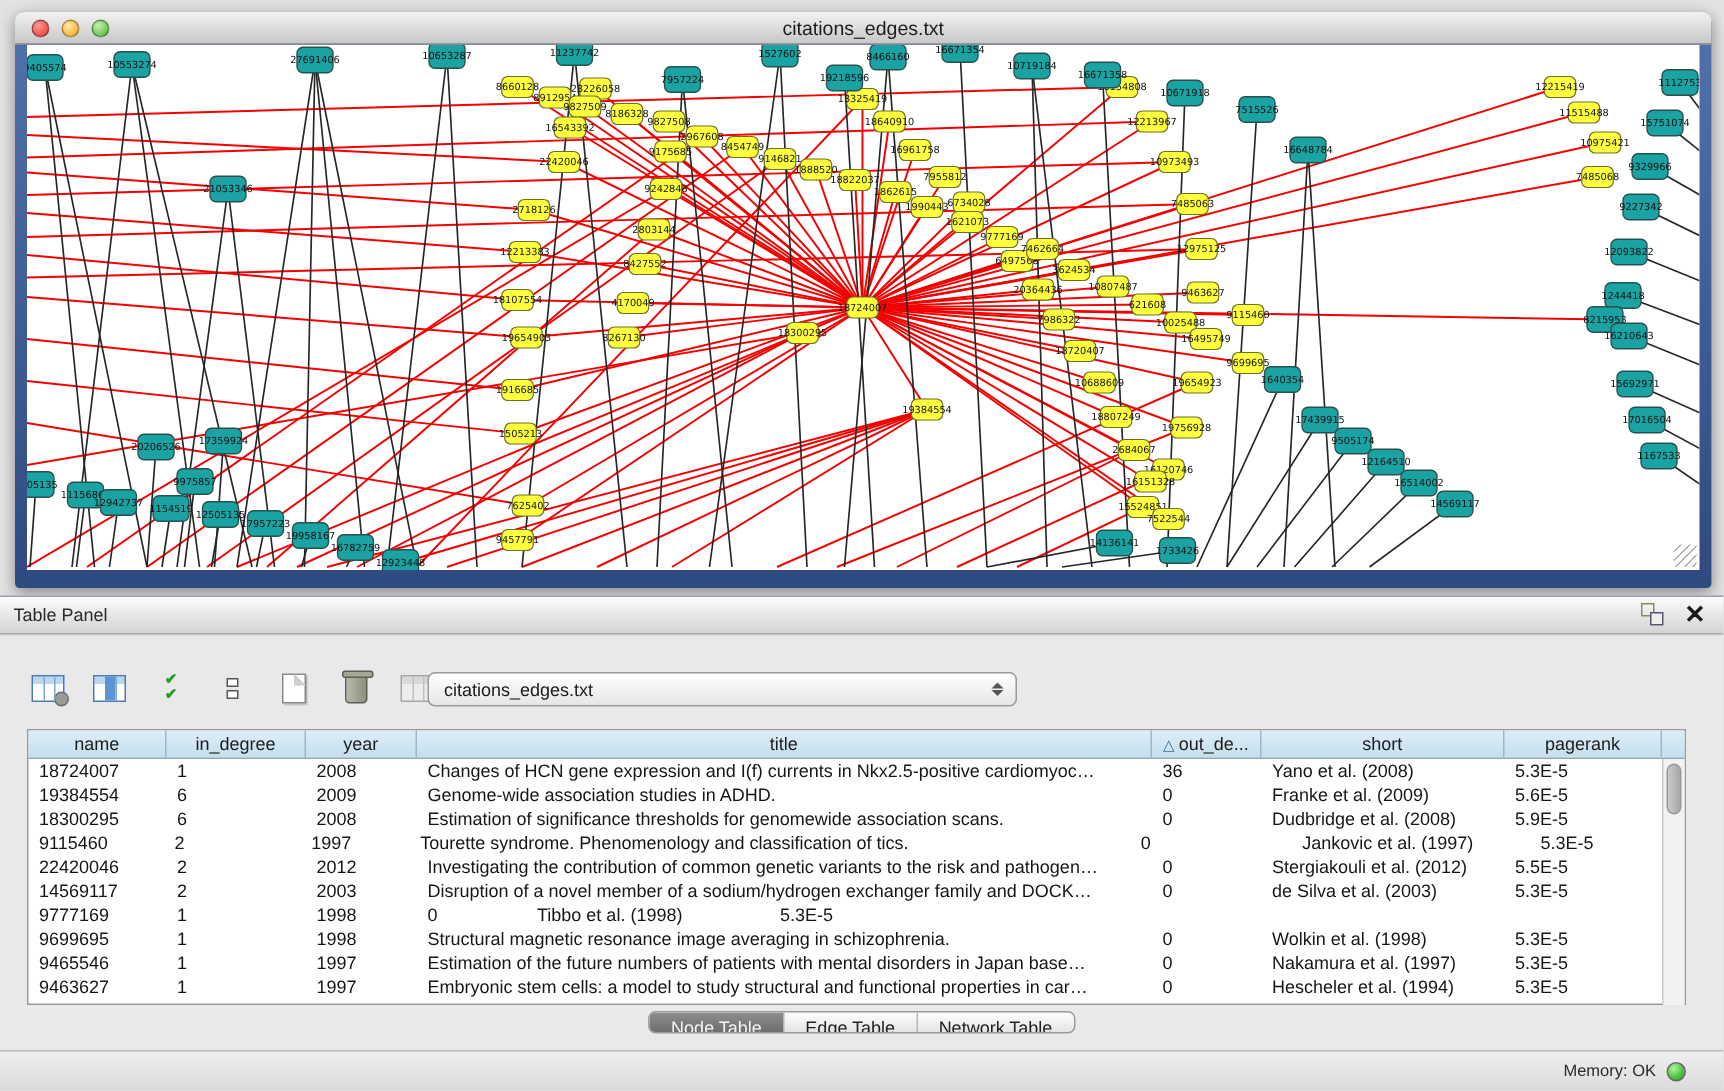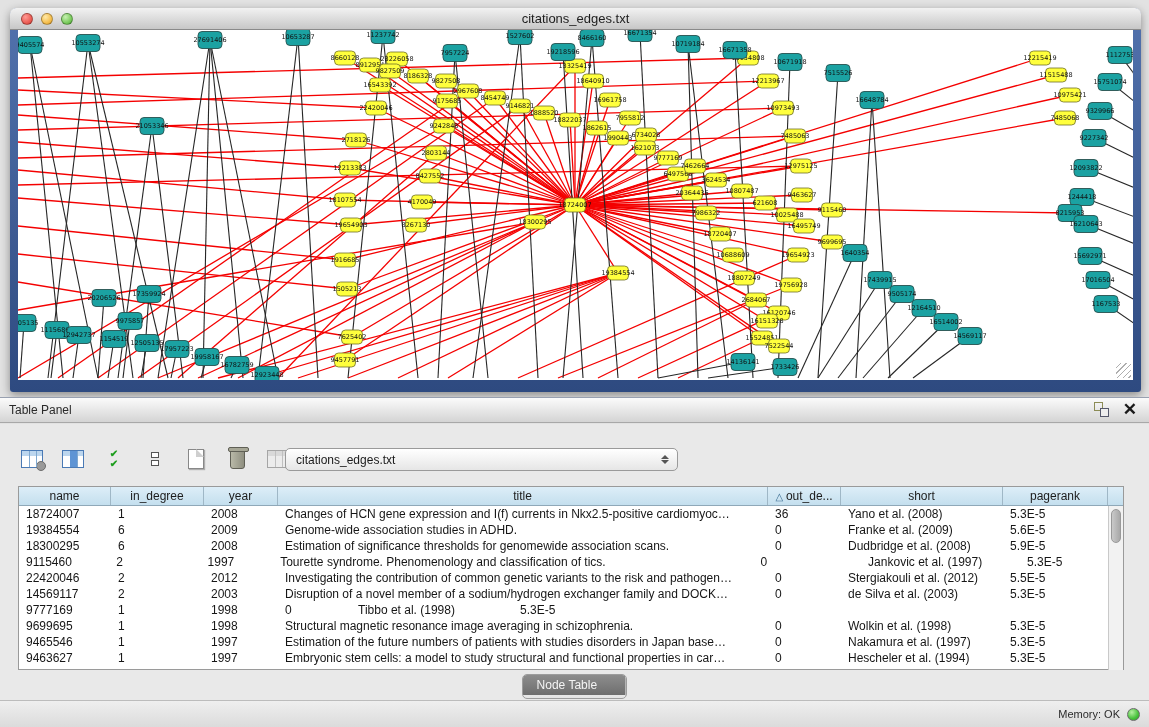--- a/index.html
+++ b/index.html
@@ -71,29 +71,29 @@
   .tbl-row { display:flex; height:16px; }
   .tbl-row .tc { font-size:12px; line-height:16px; color:#161616; padding-left:7px;
     overflow:hidden; white-space:nowrap; }
   .vscroll { position:absolute; right:0; top:19px; width:15px; height:164px;
     background:#f2f2f2; border-left:1px solid #c9c9c9; }
   .vthumb { position:absolute; left:2px; top:3px; width:10px; height:34px;
     background:linear-gradient(90deg,#c9c9c9,#a8a8a8); border-radius:5px; border:1px solid #999; }
 
   .tabs-row { position:absolute; left:0; top:250px; width:1149px; display:flex; justify-content:center; }
   .segmented { display:flex; border:1px solid #9c9c9c; border-radius:5px; overflow:hidden;
-    background:linear-gradient(#fdfdfd,#e4e4e4); height:25px;flex-direction:column; }
+    background:linear-gradient(#fdfdfd,#e4e4e4); height:15px; }
   .seg { font-size:12px; line-height:20px; padding:0 14px; color:#222;
     border-right:1px solid #b5b5b5; }
   .seg:last-child { border-right:0; }
   .seg.sel { background:linear-gradient(#8d8d8d,#6e6e6e); color:#f4f4f4; }
 
   #status-bar { position:absolute; left:0; top:700px; width:1149px; height:27px;
     background:linear-gradient(#efefef,#dbdbdb); border-top:1px solid #bcbcbc;
-    display:flex; align-items:center; justify-content:flex-end; gap:7px; padding-right:9px; }
+    display:flex; align-items:center; justify-content:flex-end; gap:7px; padding-right:25px; }
   #status-bar .mem { font-size:11px; color:#2b2b2b; }
   .status-dot { width:13px; height:13px; border-radius:50%; border:1px solid #6a6a6a;
     background:radial-gradient(circle at 35% 30%, #b4f0a0, #47c13b 60%, #2f9c27); }
 
   
   .mini-table { width:22px; height:18px; border:1px solid #4a7ab5; background:
     linear-gradient(#bcd6ee,#bcd6ee) 0 0/22px 5px no-repeat, #fff; position:relative; }
   .mini-table:before, .mini-table:after { content:""; position:absolute; background:#7fa8cf; }
   .mini-table:before { left:7px; top:0; width:1px; height:100%; }
   .mini-table:after  { left:14px; top:0; width:1px; height:100%; }
@@ -911,21 +911,21 @@
           <div class="tc" style="width: 74px;">1998</div>
           <div class="tc" style="width: 490px;">Structural magnetic resonance image averaging in schizophrenia.</div>
           <div class="tc" style="width: 73px;">0</div>
           <div class="tc" style="width: 162px;">Wolkin et al. (1998)</div>
           <div class="tc" style="width: 105px;">5.3E-5</div>
         </div>
         <div class="tbl-row">
           <div class="tc" style="width: 92px;">9465546</div>
           <div class="tc" style="width: 93px;">1</div>
           <div class="tc" style="width: 74px;">1997</div>
-          <div class="tc" style="width: 490px;">Estimation of the future numbers of patients with studies disorders in Japan base…</div>
+          <div class="tc" style="width: 490px;">Estimation of the future numbers of patients with mental disorders in Japan base…</div>
           <div class="tc" style="width: 73px;">0</div>
           <div class="tc" style="width: 162px;">Nakamura et al. (1997)</div>
           <div class="tc" style="width: 105px;">5.3E-5</div>
         </div>
         <div class="tbl-row">
           <div class="tc" style="width: 92px;">9463627</div>
           <div class="tc" style="width: 93px;">1</div>
           <div class="tc" style="width: 74px;">1997</div>
           <div class="tc" style="width: 490px;">Embryonic stem cells: a model to study structural and functional properties in car…</div>
           <div class="tc" style="width: 73px;">0</div>

